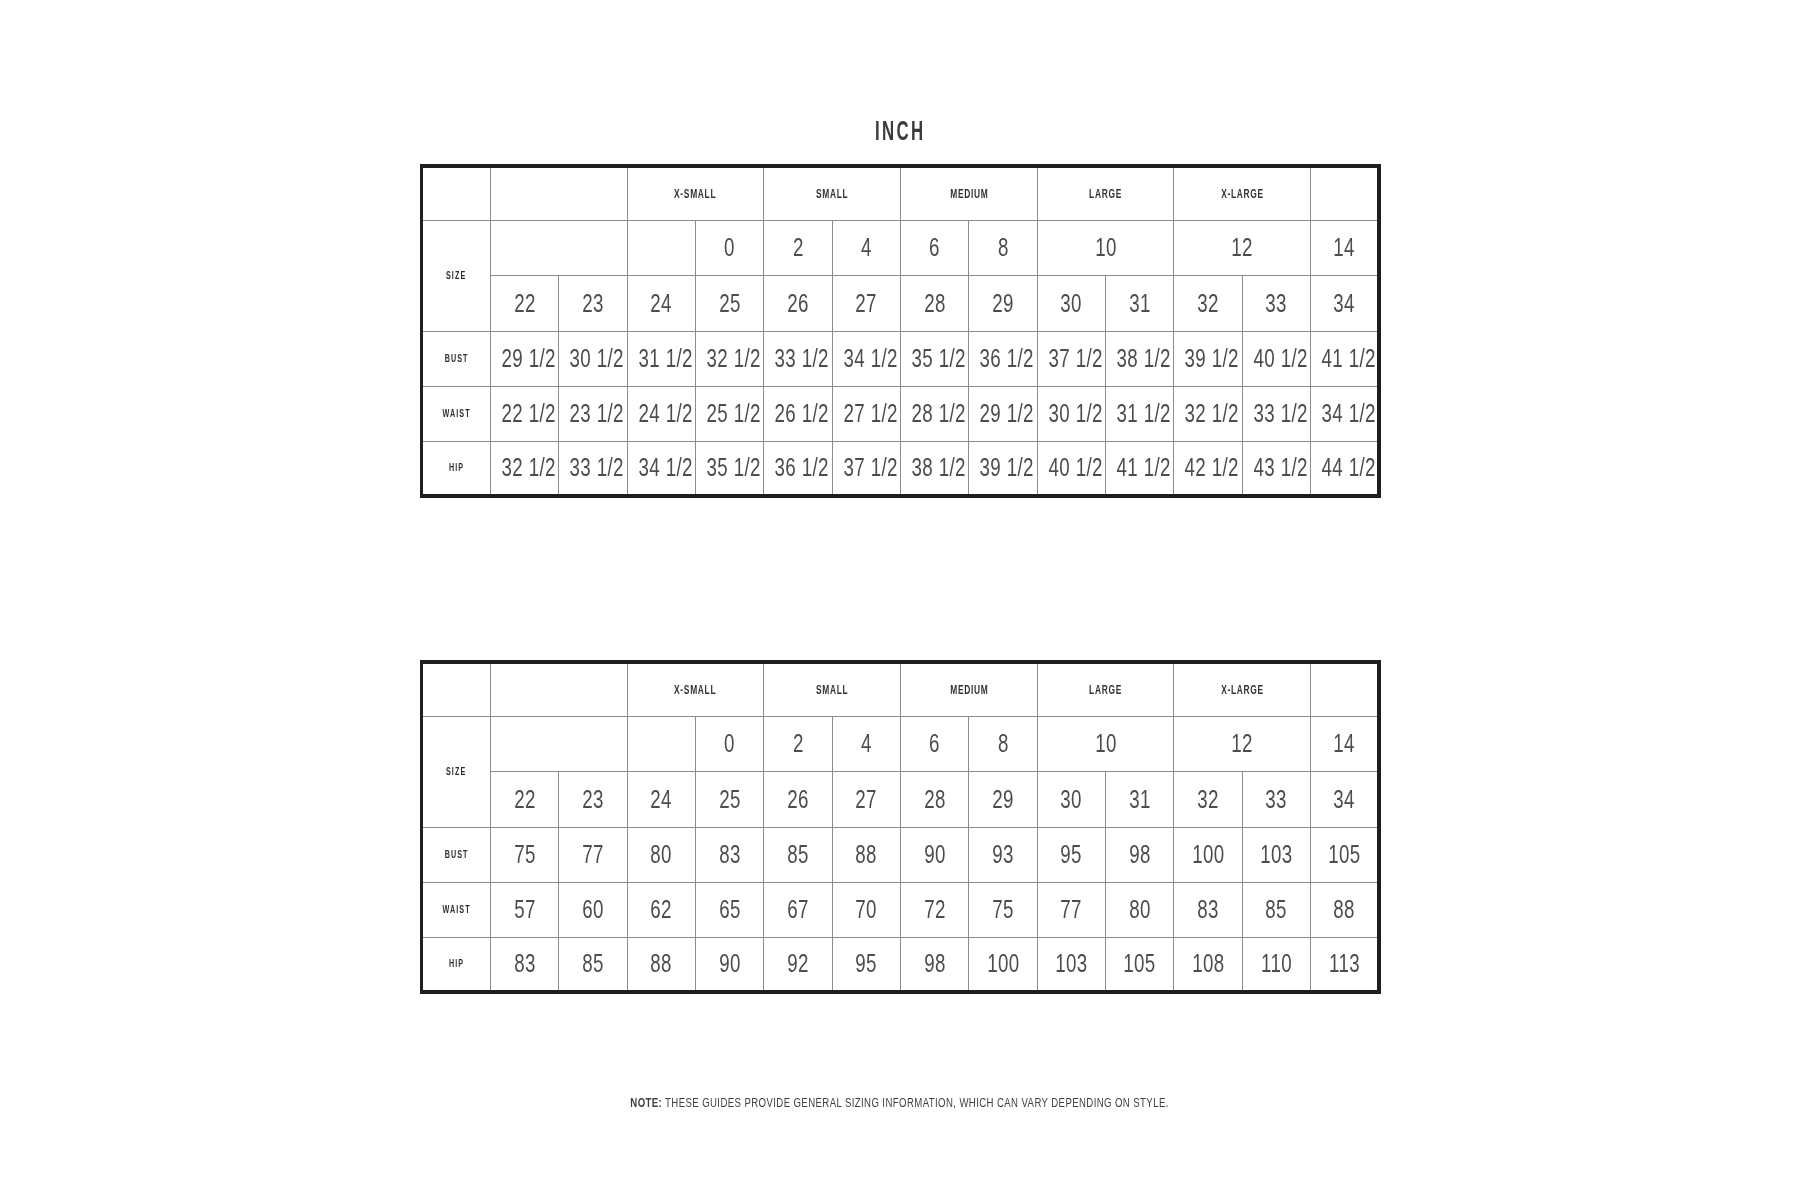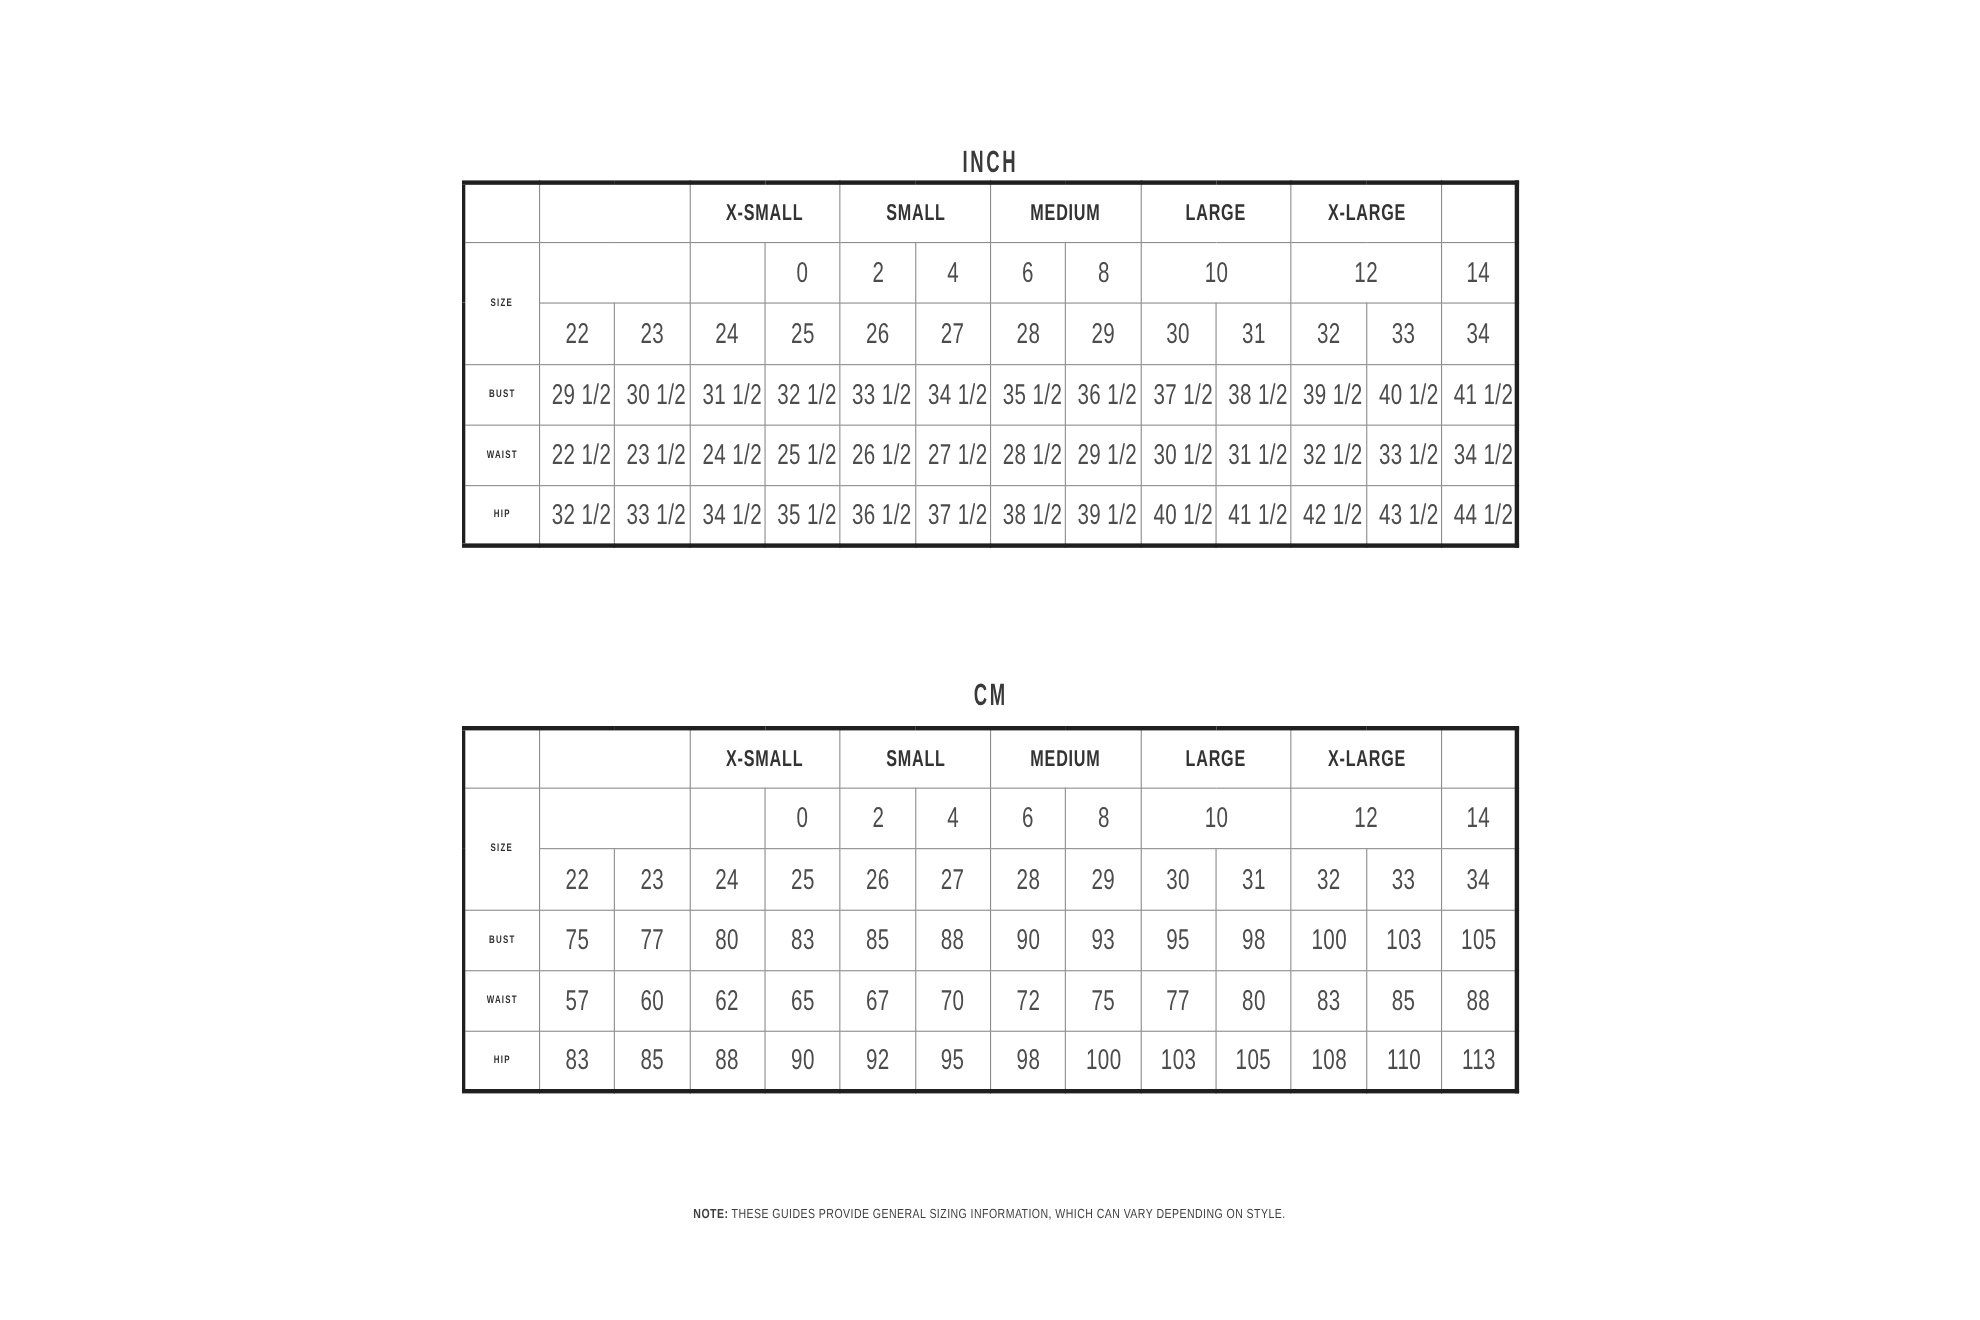--- a/index.html
+++ b/index.html
@@ -16,42 +16,42 @@
                    table-layout:fixed;background:#ffffff;
                    border:3px solid #1f1f1f;border-top-width:4px;border-bottom-width:4px;border-right-width:4px;}
   table.size-table td{border:1px solid #8c8c8c;text-align:center;vertical-align:middle;
                       padding:0;overflow:hidden;}
 
   tr.r-grp{height:54px;}
   tr.r-s1{height:55px;}
   tr.r-s2{height:56px;}
   tr.r-meas{height:55px;}
 
-  td.grp{font-size:21px;font-weight:bold;letter-spacing:1px;color:#333333;}
+  td.grp{font-size:12px;font-weight:bold;letter-spacing:1px;color:#333333;}
   td.grp .cx{transform:scaleX(0.70);}
   td.lbl{font-size:10px;font-weight:bold;letter-spacing:1.5px;color:#2e2e2e;}
   td.lbl .cx{transform:scaleX(0.72);}
   td.num{font-size:26px;font-weight:400;color:#4c4c4c;letter-spacing:0.5px;}
   td.num .cx{transform:scaleX(0.72);}
 
   td.lt{border-bottom:1px solid #c4c4c4;}
 
   .note{position:absolute;left:0;top:1092px;width:1800px;text-align:center;
         font-size:12px;color:#3f3f3f;letter-spacing:0.5px;line-height:22px;}
   .note .cx{transform:scaleX(0.80);}
   .note .b{font-weight:bold;}
 
   col.col-label{width:69px;}
 </style>
 </head>
 <body>
 
 <div class="page">
 
-  <div class="tbl-title" style="top:133px">
+  <div class="tbl-title" style="top:117px">
     <span class="cx">INCH</span>
   </div>
 
   <table class="size-table" style="top:164px">
     <colgroup>
         <col class="col-label">
         <col span="13">
       </colgroup>
     <tbody>
         <tr class="r-grp">
@@ -136,23 +136,20 @@
       <td class="num"><span class="cx">39 1/2</span></td>
       <td class="num"><span class="cx">40 1/2</span></td>
       <td class="num"><span class="cx">41 1/2</span></td>
       <td class="num"><span class="cx">42 1/2</span></td>
       <td class="num"><span class="cx">43 1/2</span></td>
       <td class="num"><span class="cx">44 1/2</span></td>
     </tr>
   </tbody>
     </table>
 
-  <div class="tbl-title" style="top:618px">
-    <span class="cx">CM</span>
-  </div>
 
   <table class="size-table" style="top:660px">
     <colgroup>
         <col class="col-label">
         <col span="13">
       </colgroup>
     <tbody>
         <tr class="r-grp">
       <td></td>
       <td colspan="2"></td>

